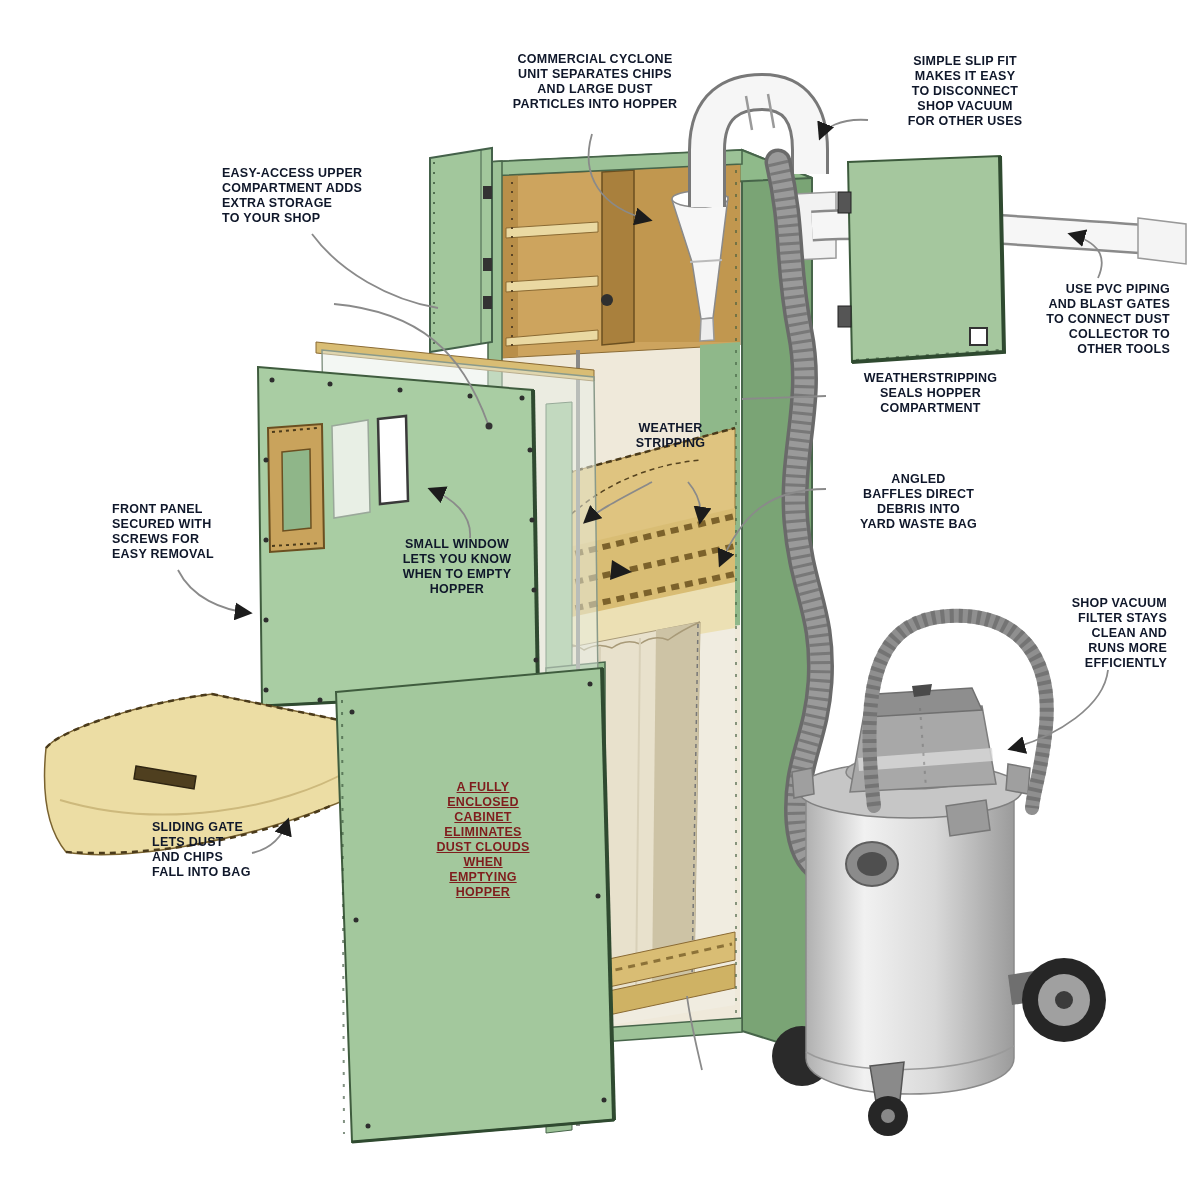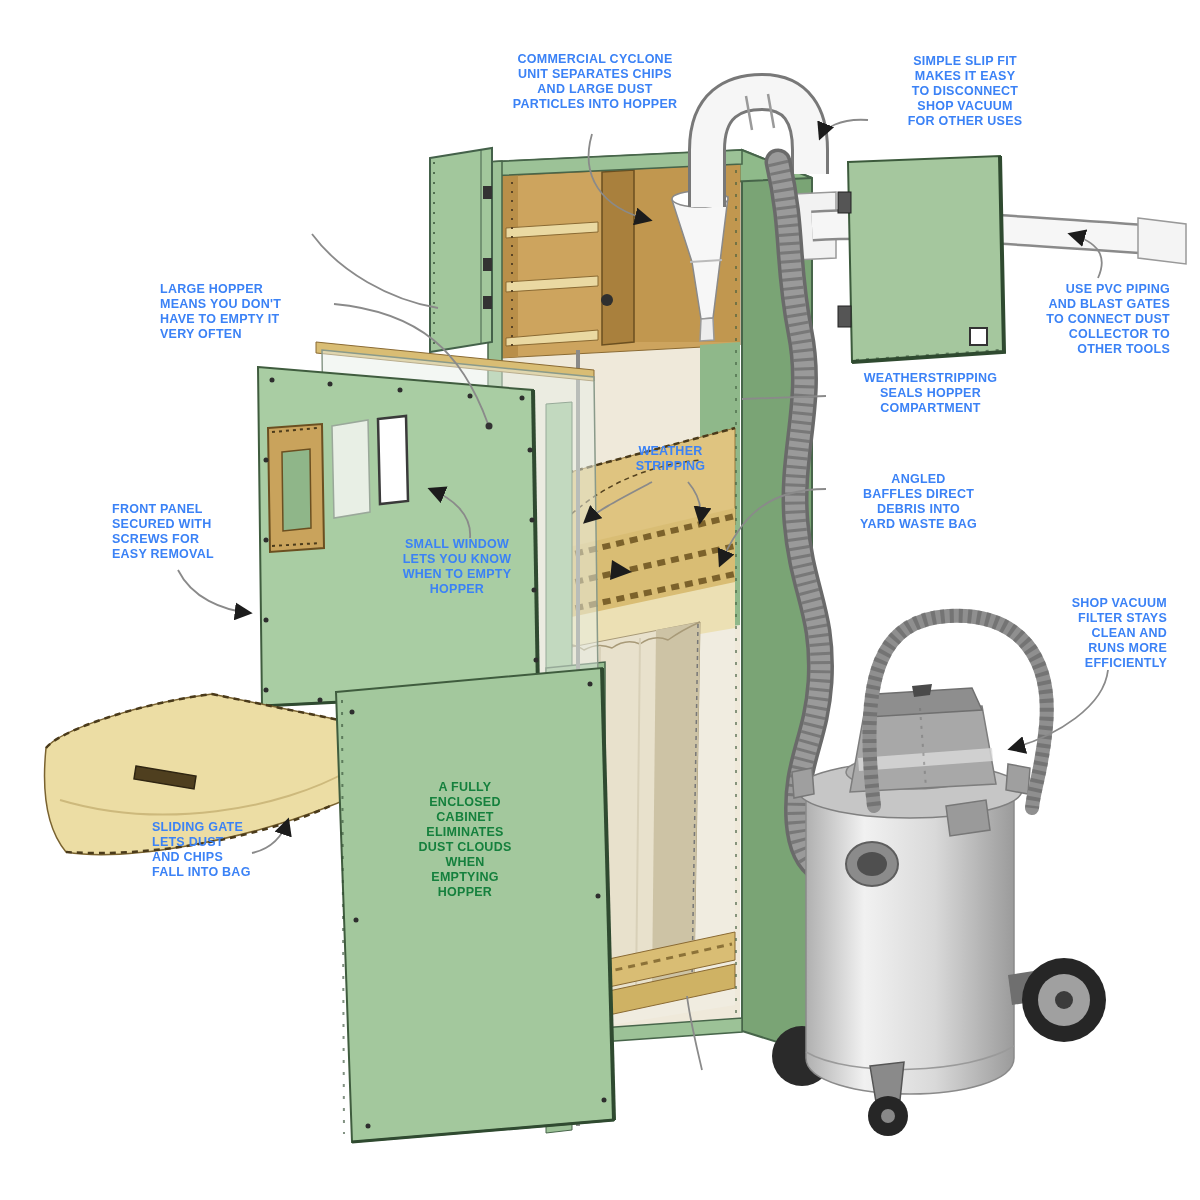--- a/index.html
+++ b/index.html
@@ -1,36 +1,36 @@
 <!DOCTYPE html>
 <html><head>
 <meta charset="utf-8">
 <style>
   html,body{margin:0;padding:0;background:#fff;}
   #stage{position:relative;width:1200px;height:1200px;background:#ffffff;overflow:hidden;
          font-family:"Liberation Sans",sans-serif;}
   #art{position:absolute;left:0;top:0;}
   .callout{position:absolute;font-weight:bold;font-size:12.5px;line-height:15px;
-           color:#3b82f6;white-space:pre-line;letter-spacing:.25px;text-transform:uppercase;}
+           color:#0f172a;white-space:pre-line;letter-spacing:.25px;text-transform:uppercase;}
   .c-center{text-align:center;}
   .c-left{text-align:left;}
   .c-right{text-align:right;}
   .lbl-cyclone{left:425px;top:52px;width:340px;}
   .lbl-slipfit{left:866px;top:54px;width:198px;}
   .lbl-upper{left:222px;top:166px;width:250px;}
   .lbl-hopper{left:160px;top:282px;width:230px;}
   .lbl-pvc{left:992px;top:282px;width:178px;}
   .lbl-wseals{left:828px;top:371px;width:205px;}
-  .lbl-wstrip{left:598px;top:444px;width:145px;}
+  .lbl-wstrip{left:598px;top:421px;width:145px;}
   .lbl-baffles{left:826px;top:459px;width:185px;margin-top:13px;}
   .lbl-frontpanel{left:112px;top:502px;width:170px;}
   .lbl-window{left:382px;top:537px;width:150px;}
   .lbl-vacuum{left:1002px;top:596px;width:165px;}
   .lbl-gate{left:152px;top:820px;width:170px;}
-  .lbl-cabinet{left:396px;top:780px;width:138px;color:#15803d;}
+  .lbl-cabinet{left:414px;top:780px;width:138px;color:#7f1d1d;text-decoration:underline;}
   .lbl-bag{left:618px;top:1074px;width:175px;}
 </style>
 </head>
 <body>
 
 <div id="stage">
 
 <svg id="art" width="1200" height="1200" viewBox="0 0 1200 1200">
   <defs>
     <marker id="arr" viewBox="0 0 10 10" refX="8.5" refY="5" markerWidth="10" markerHeight="10" orient="auto">
@@ -258,24 +258,24 @@
 
 <div class="callout c-center lbl-cyclone">COMMERCIAL CYCLONE
 UNIT SEPARATES CHIPS
 AND LARGE DUST
 PARTICLES INTO HOPPER</div>
 <div class="callout c-center lbl-slipfit">SIMPLE SLIP FIT
 MAKES IT EASY
 TO DISCONNECT
 SHOP VACUUM
 FOR OTHER USES</div>
-<div class="callout c-left   lbl-hopper">LARGE HOPPER
-MEANS YOU DON'T
-HAVE TO EMPTY IT
-VERY OFTEN</div>
+<div class="callout c-left   lbl-upper">EASY-ACCESS UPPER
+COMPARTMENT ADDS
+EXTRA STORAGE
+TO YOUR SHOP</div>
 <div class="callout c-center lbl-wseals">WEATHERSTRIPPING
 SEALS HOPPER
 COMPARTMENT</div>
 <div class="callout c-right  lbl-pvc">USE PVC PIPING
 AND BLAST GATES
 TO CONNECT DUST
 COLLECTOR TO
 OTHER TOOLS</div>
 <div class="callout c-center lbl-wstrip">WEATHER
 STRIPPING</div>

